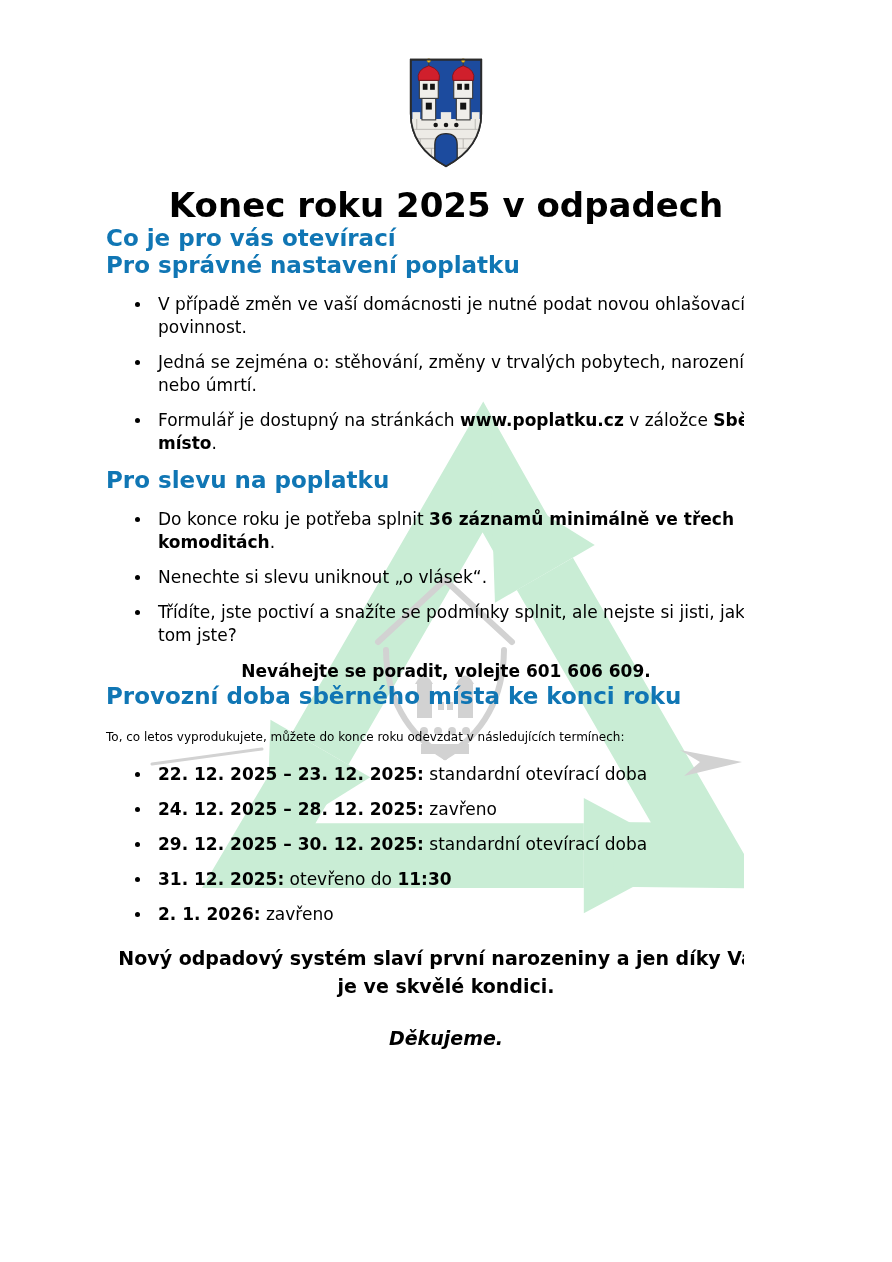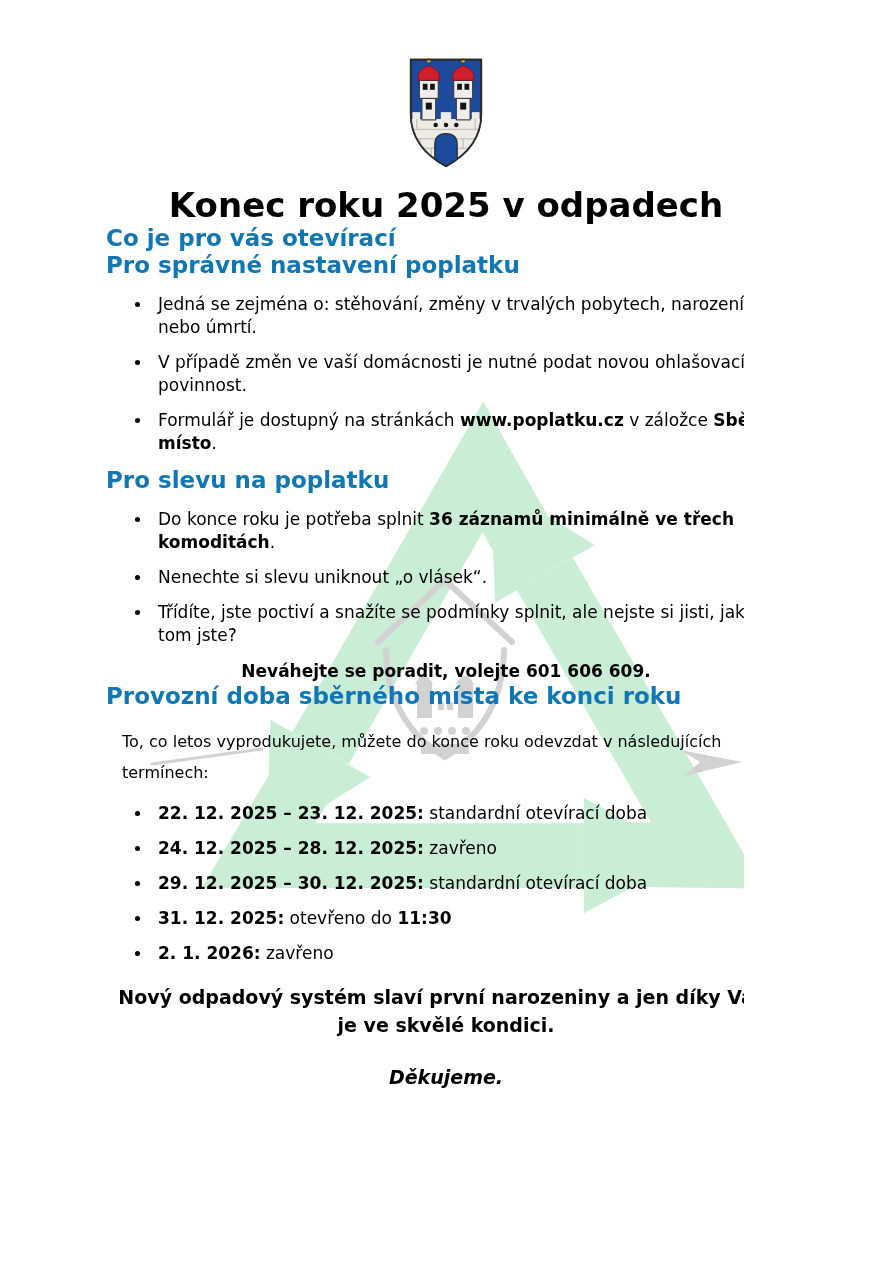--- a/index.html
+++ b/index.html
@@ -43,21 +43,21 @@
   }
   ul.blist li::before{
     content:"";position:absolute;left:-23px;top:9px;
     width:5px;height:5px;border-radius:50%;background:#000;
   }
   ul.blist strong{font-weight:700;}
 
   .callout{
     margin:12px 0 0;font-size:17px;line-height:24px;font-weight:700;text-align:center;
   }
-  .intro{margin:16px 16px 0;font-size:16px;line-height:31px;}
+  .intro{margin:16px 0 0;font-size:12px;line-height:23px;}
   .closing{
     margin:18px 0 0;font-size:19px;line-height:28px;font-weight:700;text-align:center;
   }
   .thanks{margin-top:24px;font-style:italic;}
 
   
   .wm-band{fill:none;stroke:var(--wm-green);stroke-width:18px;stroke-linejoin:miter;}
   .wm-head{fill:var(--wm-green);}
   .gw-stroke{fill:none;stroke:var(--wm-grey);stroke-width:6px;stroke-linecap:round;}
   .gw-fill{fill:var(--wm-grey);}
@@ -171,22 +171,22 @@
         <path class="crest-outline" d="M9,5 H91 V68 Q91 107 50 129 Q9 107 9 68 Z"></path>
       </svg>
     </div>
 
     <h1 class="title">Konec roku 2025 v odpadech</h1>
 
     <h2 class="section mt-a">Co je pro vás otevírací</h2>
 
     <h2 class="section mt-b">Pro správné nastavení poplatku</h2>
     <ul class="blist">
+        <li><span>V případě změn ve vaší domácnosti je nutné podat novou ohlašovací povinnost.</span></li>
         <li><span>Jedná se zejména o: stěhování, změny v trvalých pobytech, narození nebo úmrtí.</span></li>
-        <li><span>V případě změn ve vaší domácnosti je nutné podat novou ohlašovací povinnost.</span></li>
         <li><span>Formulář je dostupný na stránkách </span><strong>www.poplatku.cz</strong><span> v záložce </span><strong>Sběrné místo</strong><span>.</span></li>
       </ul>
 
     <h2 class="section mt-big">Pro slevu na poplatku</h2>
     <ul class="blist">
         <li><span>Do konce roku je potřeba splnit </span><strong>36 záznamů minimálně ve třech komoditách</strong><span>.</span></li>
         <li><span>Nenechte si slevu uniknout „o vlásek“.</span></li>
         <li><span>Třídíte, jste poctiví a snažíte se podmínky splnit, ale nejste si jisti, jak na tom jste?</span></li>
       </ul>
     <p class="callout">Neváhejte se poradit, volejte 601 606 609.</p>

